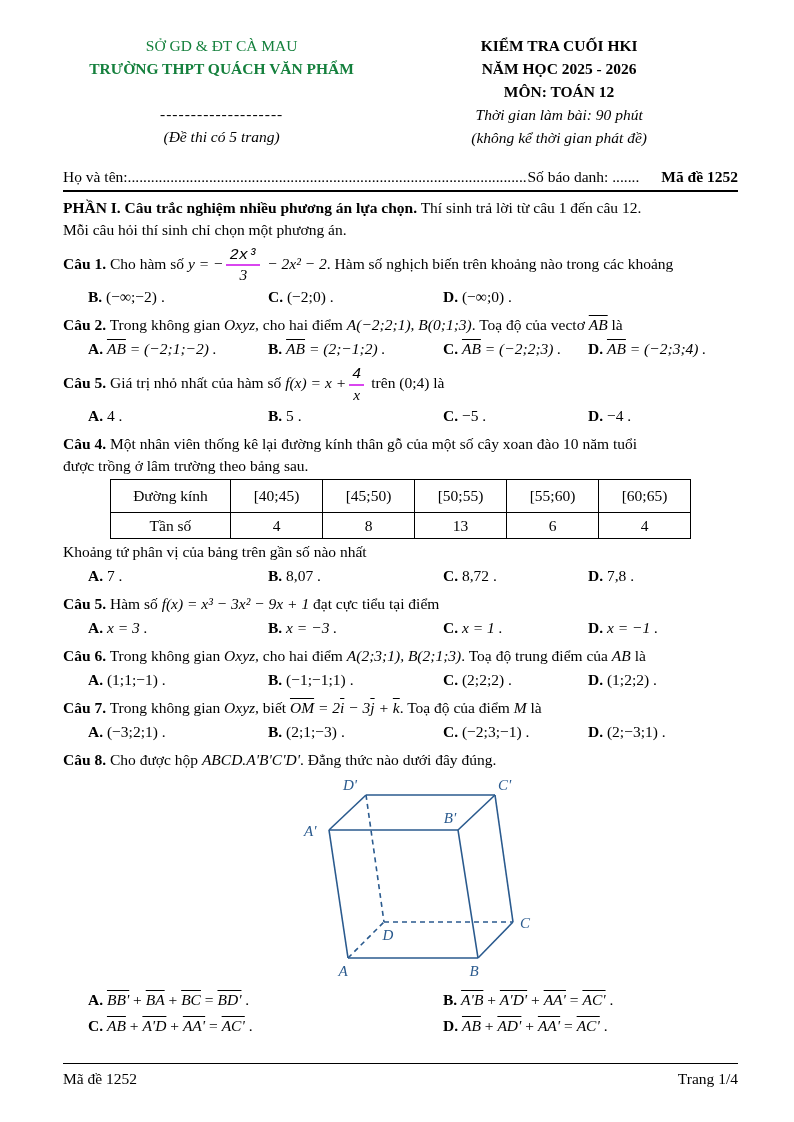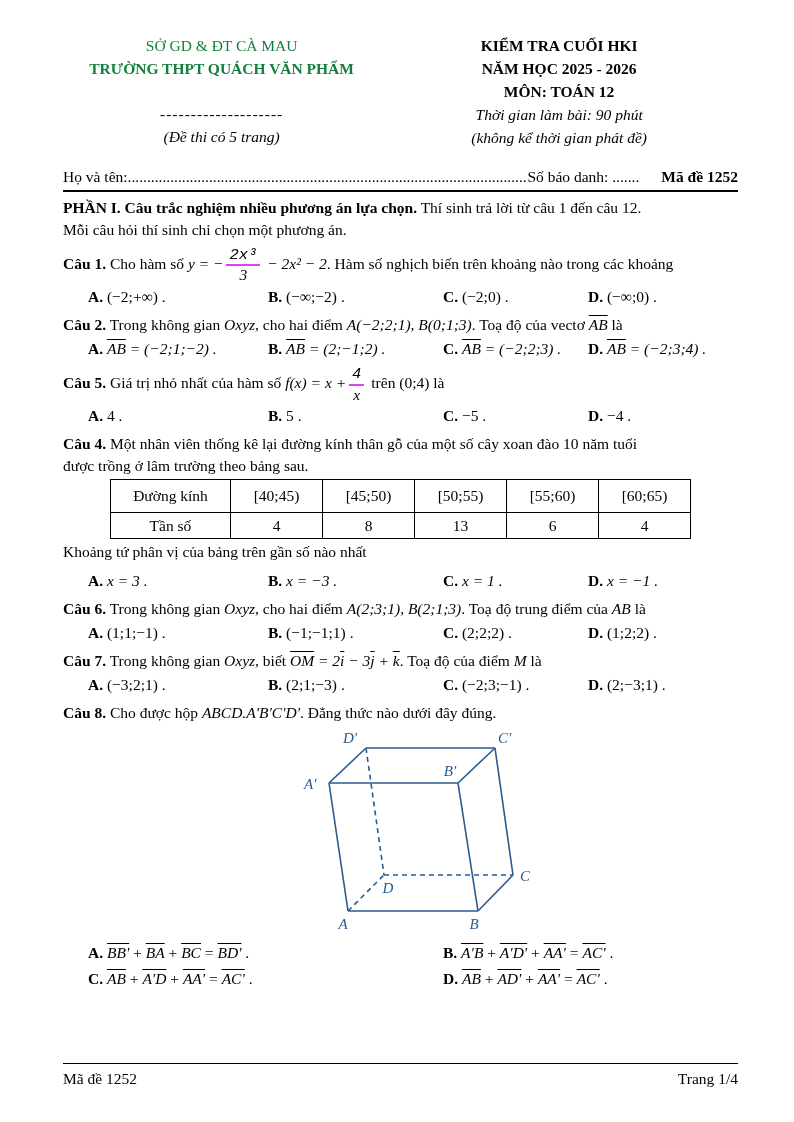--- a/index.html
+++ b/index.html
@@ -95,21 +95,20 @@
     </div>
 
     <div class="q">
       <p class="ql nowrap">
         <span class="b">Câu 1.</span>
         <span>Cho hàm số</span>
         <span class="math">y = −</span><span class="frac"><span class="fn math">2x³</span><span class="fd math">3</span></span>
         <span class="math">− 2x² − 2</span><span>. Hàm số nghịch biến trên khoảng nào trong các khoảng</span>
       </p>
       <div class="opts">
-        <span class="opt"><span class="b">A.</span> <span>(−2;+∞) .</span></span>
         <span class="opt"><span class="b">B.</span> <span>(−∞;−2) .</span></span>
         <span class="opt"><span class="b">C.</span> <span>(−2;0) .</span></span>
         <span class="opt"><span class="b">D.</span> <span>(−∞;0) .</span></span>
       </div>
     </div>
 
     <div class="q">
       <p class="ql nowrap">
         <span class="b">Câu 2.</span>
         <span>Trong không gian</span>
@@ -161,23 +160,35 @@
           <td class="c0">Tần số</td>
           <td>4</td>
           <td>8</td>
           <td>13</td>
           <td>6</td>
           <td>4</td>
         </tr>
       </tbody>
         </table>
       <p class="ql">Khoảng tứ phân vị của bảng trên gần số nào nhất</p>
-    </div>
-
-    <div class="q">
+      <div class="opts">
+        <span class="opt"><span class="b">A.</span> <span>7 .</span></span>
+        <span class="opt"><span class="b">B.</span> <span>8,07 .</span></span>
+        <span class="opt"><span class="b">C.</span> <span>8,72 .</span></span>
+        <span class="opt"><span class="b">D.</span> <span>7,8 .</span></span>
+      </div>
+    </div>
+
+    <div class="q">
+      <p class="ql nowrap">
+        <span class="b">Câu 5.</span>
+        <span>Hàm số</span>
+        <span class="math">f(x) = x³ − 3x² − 9x + 1</span>
+        <span>đạt cực tiểu tại điểm</span>
+      </p>
       <div class="opts">
         <span class="opt"><span class="b">A.</span> <span class="math">x = 3 .</span></span>
         <span class="opt"><span class="b">B.</span> <span class="math">x = −3 .</span></span>
         <span class="opt"><span class="b">C.</span> <span class="math">x = 1 .</span></span>
         <span class="opt"><span class="b">D.</span> <span class="math">x = −1 .</span></span>
       </div>
     </div>
 
     <div class="q">
       <p class="ql nowrap">

